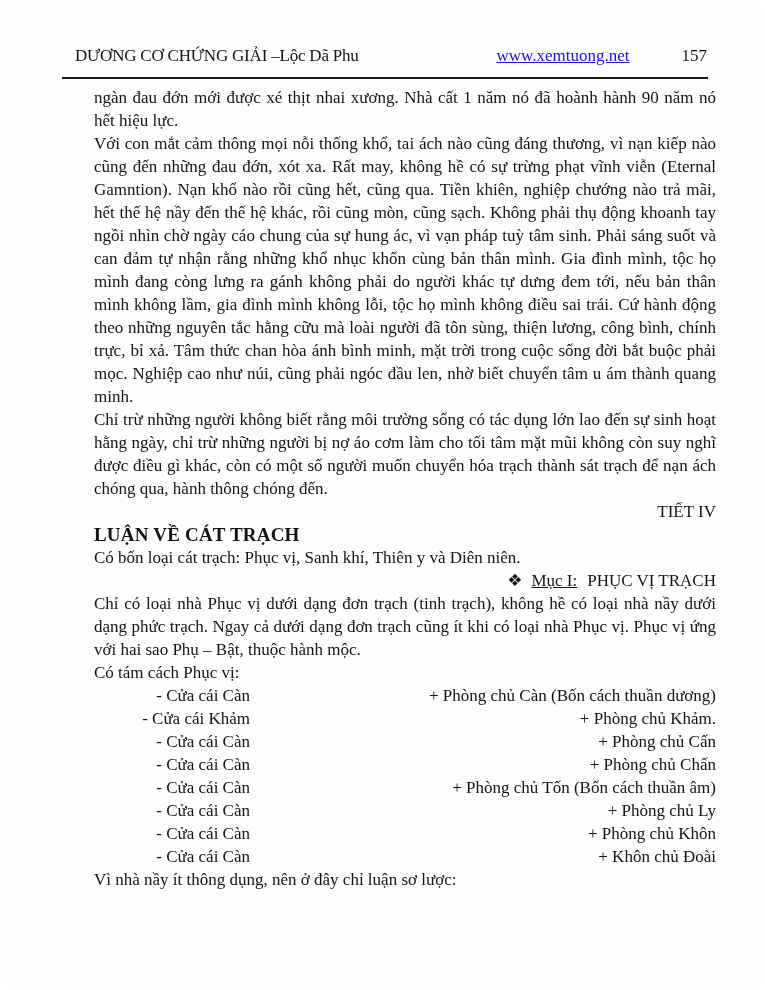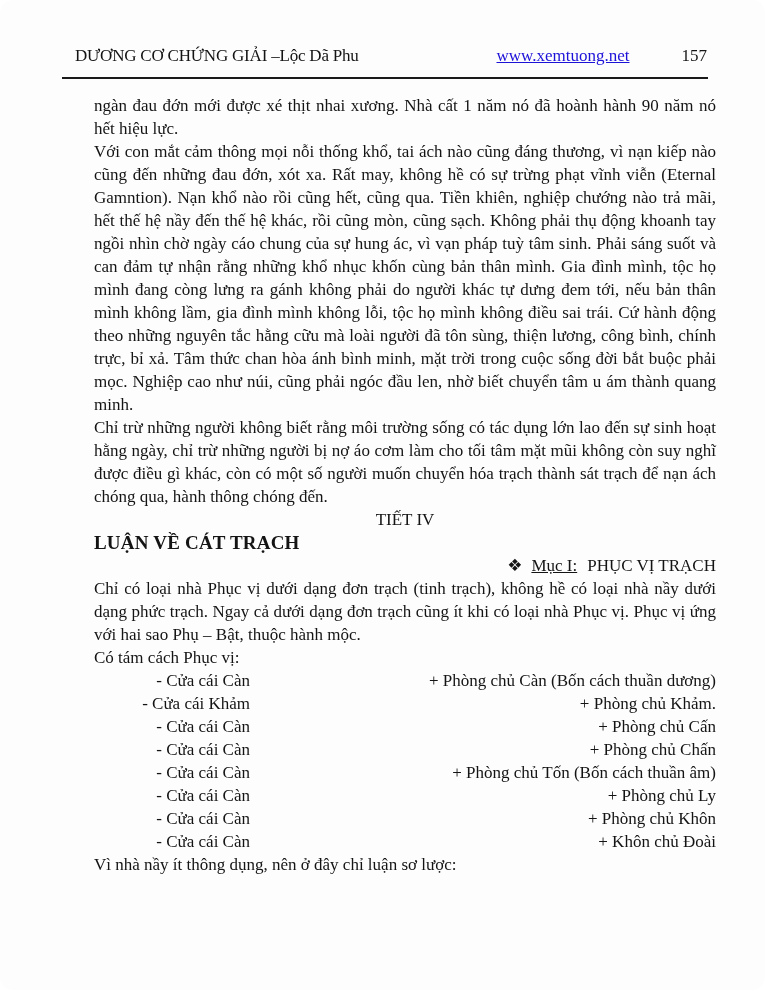--- a/index.html
+++ b/index.html
@@ -42,35 +42,35 @@
     position: absolute;
     top: 77px;
     left: 62px;
     width: 646px;
     height: 0;
     border-top: 2px solid #1a1a1a;
   }
   
   .page-body {
     position: absolute;
-    top: 94px;
+    top: 86px;
     left: 94px;
     width: 622px;
     font-size: 17px;
     line-height: 23px;
     text-align: justify;
   }
   .para { margin: 0; }
   .chapter {
     font-weight: bold;
     font-size: 19px;
     letter-spacing: 0.2px;
     text-align: left;
   }
-  .subhead { text-align: center; }
+  .subhead { text-align: right; }
   .bullet-line {
     padding-left: 36px;
     text-align: right;
   }
   .bullet-icon { margin-right: 9px; }
   .bullet-label {
     text-decoration: underline;
     margin-right: 10px;
   }
   .pairs { text-align: right; }
@@ -87,20 +87,21 @@
     <span class="header-link" style="color: rgb(29, 18, 216); margin-left: 36px;">www.xemtuong.net</span>
     <span class="header-page">157</span>
   </div>
   <div class="rule"></div>
   <div class="page-body">
       <p class="para">ngàn đau đớn mới được xé thịt nhai xương. Nhà cất 1 năm nó đã hoành hành 90 năm nó hết hiệu lực.</p>
       <p class="para">Với con mắt cảm thông mọi nỗi thống khổ, tai ách nào cũng đáng thương, vì nạn kiếp nào cũng đến những đau đớn, xót xa. Rất may, không hề có sự trừng phạt vĩnh viễn (Eternal Gamntion). Nạn khổ nào rồi cũng hết, cũng qua. Tiền khiên, nghiệp chướng nào trả mãi, hết thế hệ nầy đến thế hệ khác, rồi cũng mòn, cũng sạch. Không phải thụ động khoanh tay ngồi nhìn chờ ngày cáo chung của sự hung ác, vì vạn pháp tuỳ tâm sinh. Phải sáng suốt và can đảm tự nhận rằng những khổ nhục khốn cùng bản thân mình. Gia đình mình, tộc họ mình đang còng lưng ra gánh không phải do người khác tự dưng đem tới, nếu bản thân mình không lầm, gia đình mình không lỗi, tộc họ mình không điều sai trái. Cứ hành động theo những nguyên tắc hằng cữu mà loài người đã tôn sùng, thiện lương, công bình, chính trực, bỉ xả. Tâm thức chan hòa ánh bình minh, mặt trời trong cuộc sống đời bắt buộc phải mọc. Nghiệp cao như núi, cũng phải ngóc đầu len, nhờ biết chuyển tâm u ám thành quang minh.</p>
       <p class="para">Chỉ trừ những người không biết rằng môi trường sống có tác dụng lớn lao đến sự sinh hoạt hằng ngày, chỉ trừ những người bị nợ áo cơm làm cho tối tâm mặt mũi không còn suy nghĩ được điều gì khác, còn có một số người muốn chuyển hóa trạch thành sát trạch để nạn ách chóng qua, hành thông chóng đến.</p>
       <p class="para subhead">TIẾT IV</p>
       <p class="para chapter">LUẬN VỀ CÁT TRẠCH</p>
+      <p class="para">Có bốn loại cát trạch: Phục vị, Sanh khí, Thiên y và Diên niên.</p>
       <div class="bullet-line"><span class="bullet-icon">❖</span><span class="bullet-label">Mục I:</span><span>PHỤC VỊ TRẠCH</span></div>
       <p class="para">Chỉ có loại nhà Phục vị dưới dạng đơn trạch (tinh trạch), không hề có loại nhà nầy dưới dạng phức trạch. Ngay cả dưới dạng đơn trạch cũng ít khi có loại nhà Phục vị. Phục vị ứng với hai sao Phụ – Bật, thuộc hành mộc.</p>
       <p class="para">Có tám cách Phục vị:</p>
       <div class="pairs">
         <div class="pair-row">
           <span class="pair-left">- Cửa cái Càn</span>
           <span class="pair-right">+ Phòng chủ Càn (Bốn cách thuần dương)</span>
         </div>
         <div class="pair-row">
           <span class="pair-left">- Cửa cái Khảm</span>

